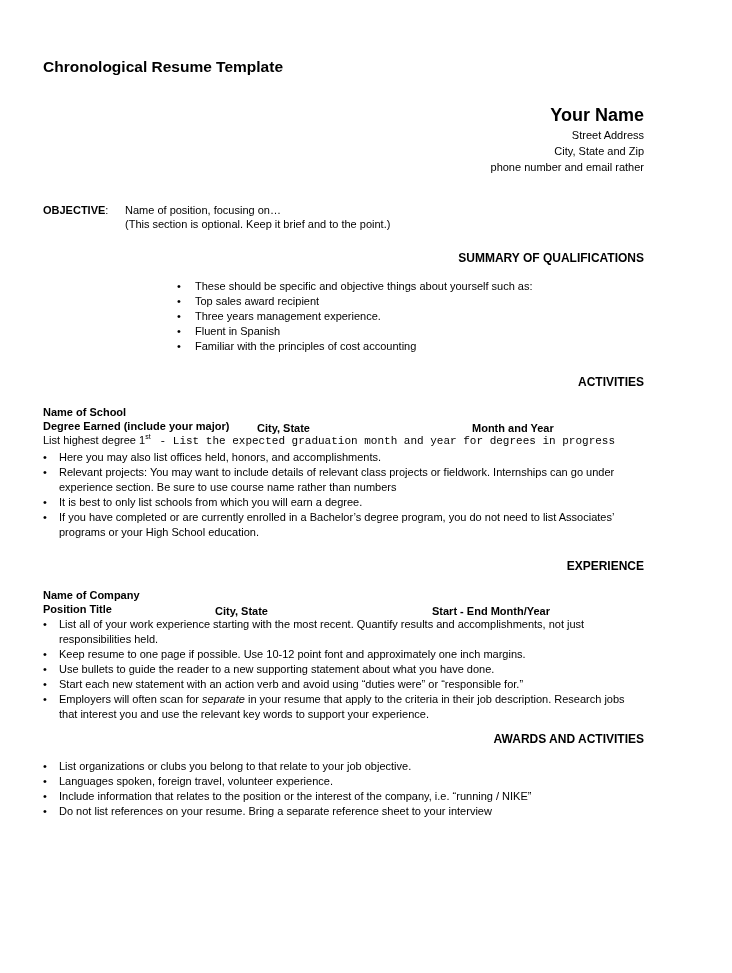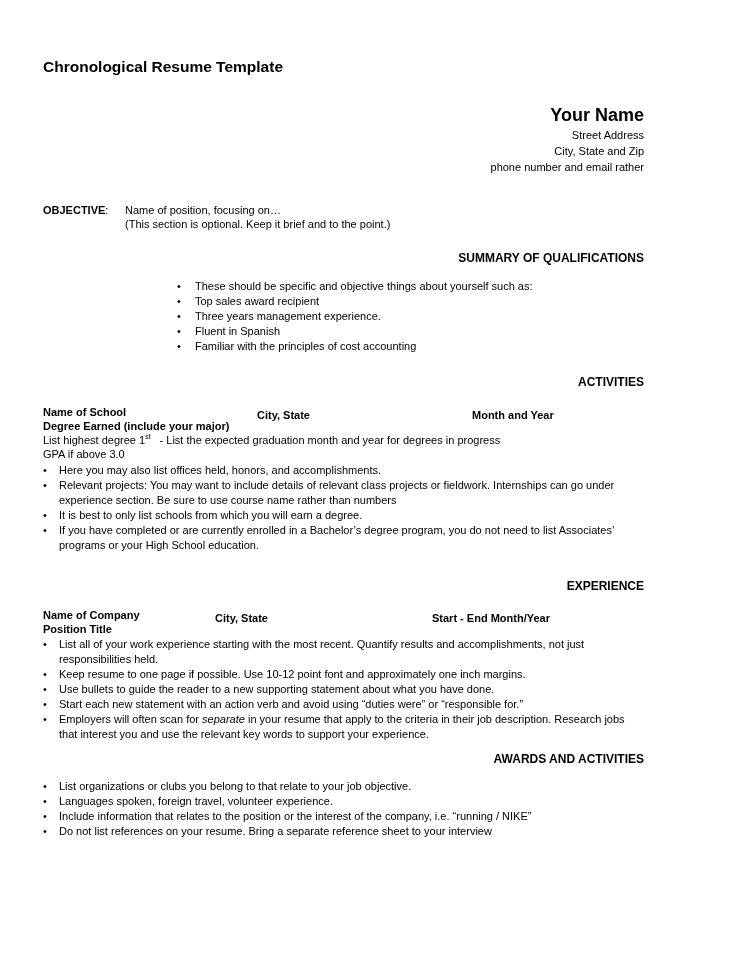--- a/index.html
+++ b/index.html
@@ -15,43 +15,43 @@
   .contact{text-align:right;margin-top:27px;}
   .contact .name{font-size:18px;line-height:24px;font-weight:bold;}
   .contact .cline{line-height:16px;}
   .objective{display:flex;margin-top:28px;}
   .obj-label{width:82px;flex:none;}
   .obj-label b{font-weight:bold;}
   .obj-lines div{line-height:14px;}
   .sec{font-size:12px;line-height:14px;font-weight:bold;text-align:right;margin:0;}
   .h-summary{margin-top:20px;}
   .h-education{margin-top:21px;}
-  .h-experience{margin-top:26px;}
+  .h-experience{margin-top:19px;}
   .h-awards{margin-top:10px;}
   .summary-list{margin-top:14px;margin-left:134px;}
   .edu-list{margin-top:2px;}
   .exp-list{margin-top:1px;}
   .awd-list{margin-top:13px;}
   .brow{display:flex;line-height:15px;}
   .dot{width:16px;flex:none;}
   .summary-list .dot{width:18px;}
   .btxt{flex:1;}
   .edu-block{margin-top:16px;}
   .exp-block{margin-top:15px;}
   .line{line-height:14px;}
   .b{font-weight:bold;}
   .cols{position:relative;}
   .cols .c1{display:inline-block;}
-  .cols .c{position:absolute;top:3px;}
+  .cols .c{position:absolute;top:16px;}
   .edu-cols .c2{left:214px;}
   .edu-cols .c3{left:429px;}
   .exp-cols .c2{left:172px;}
   .exp-cols .c3{left:389px;}
   sup{font-size:7px;vertical-align:super;line-height:0;}
-  .rest{margin-left:9px;}
+  .rest{margin-left:9px;font-family:Liberation Mono, monospace;}
   em{font-style:italic;}
 </style>
 </head>
 <body>
 
 <div class="page">
 
   <h1 class="title">Chronological Resume Template</h1>
 
   <div class="contact">
@@ -95,21 +95,20 @@
 
   <h2 class="sec h-education">ACTIVITIES</h2>
   <div class="edu-block">
     <div class="line cols edu-cols b">
       <span class="c1">Name of School</span>
       <span class="c c2">City, State</span>
       <span class="c c3">Month and Year</span>
     </div>
     <div class="line b">Degree Earned (include your major)</div>
     <div class="line"><span>List highest degree 1</span><sup>st</sup><span class="rest">- List the expected graduation month and year for degrees in progress</span></div>
-    <div class="line">GPA if above 3.0</div>
   </div>
   <div class="edu-list">
     <div class="brow">
         <span class="dot">•</span>
         <span class="btxt">Here you may also list offices held, honors, and accomplishments.</span>
       </div>
     <div class="brow">
         <span class="dot">•</span>
         <span class="btxt">Relevant projects: You may want to include details of relevant class projects or fieldwork. Internships can go under experience section.  Be sure to use course name rather than numbers</span>
       </div>

